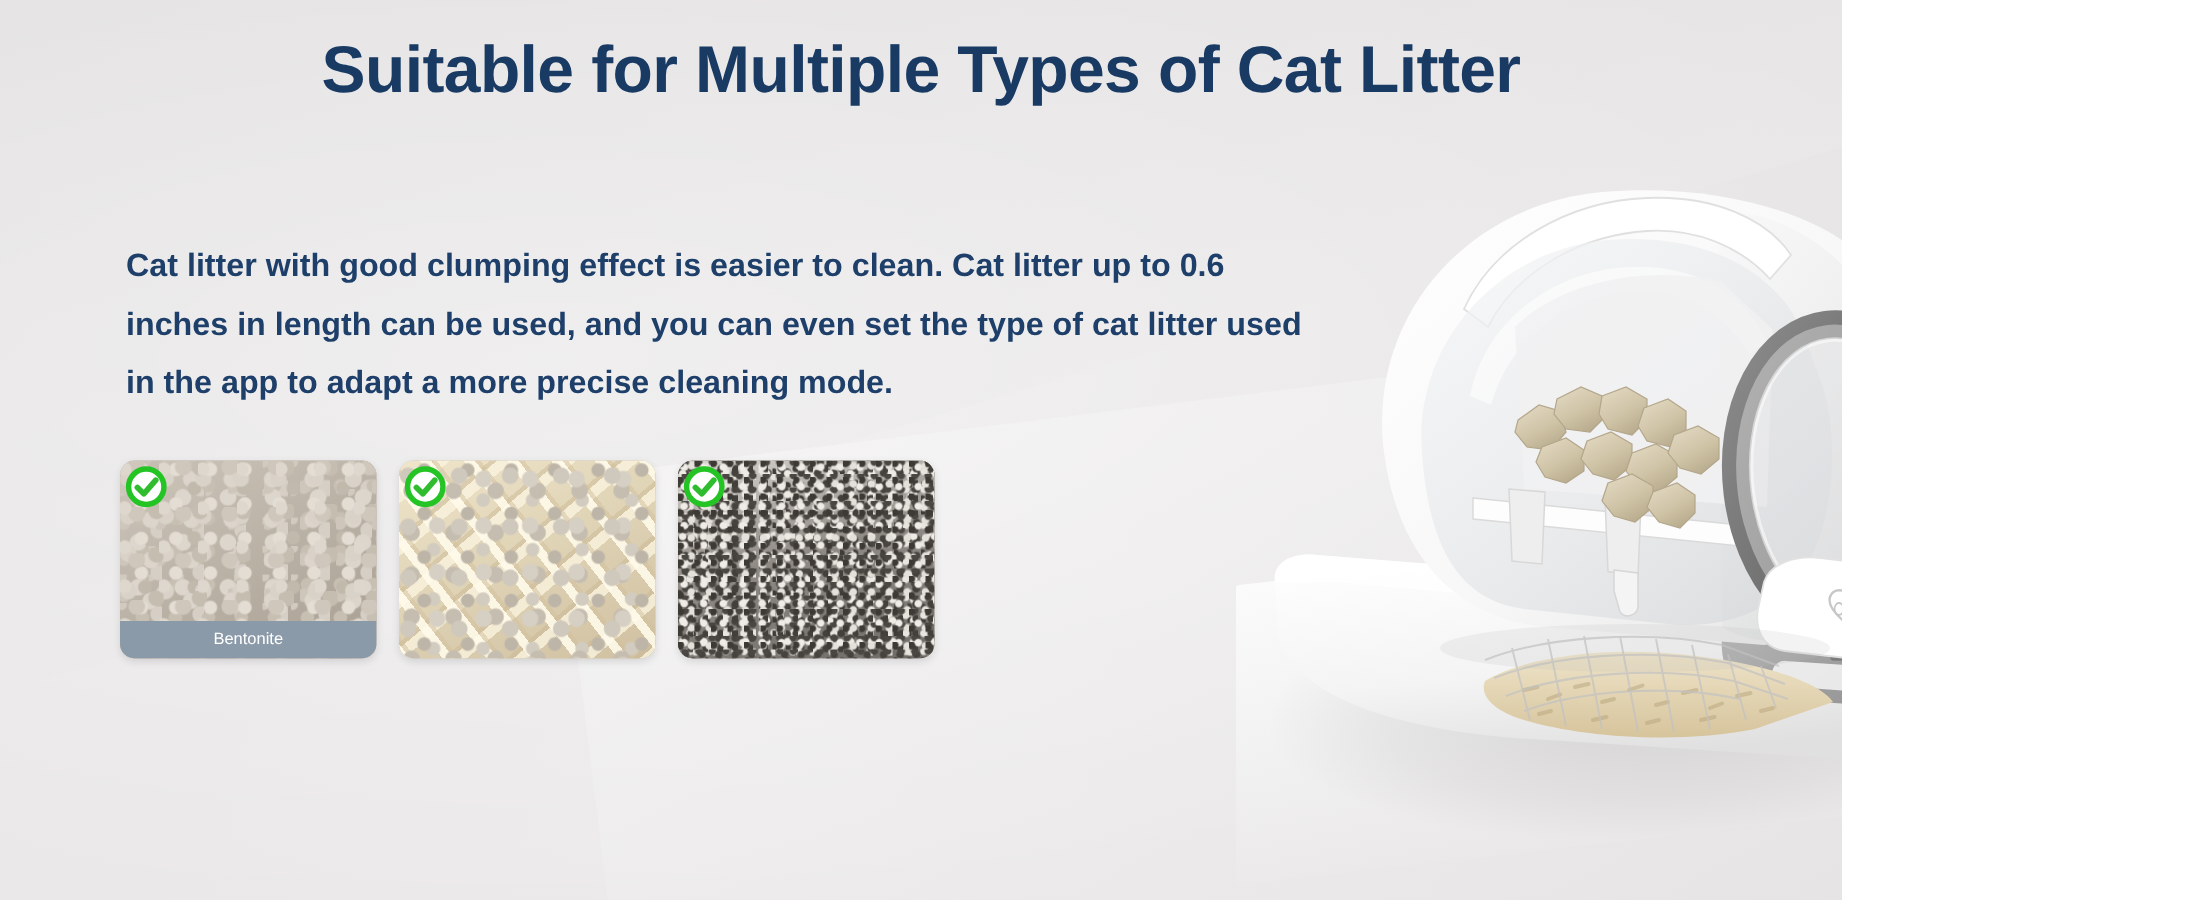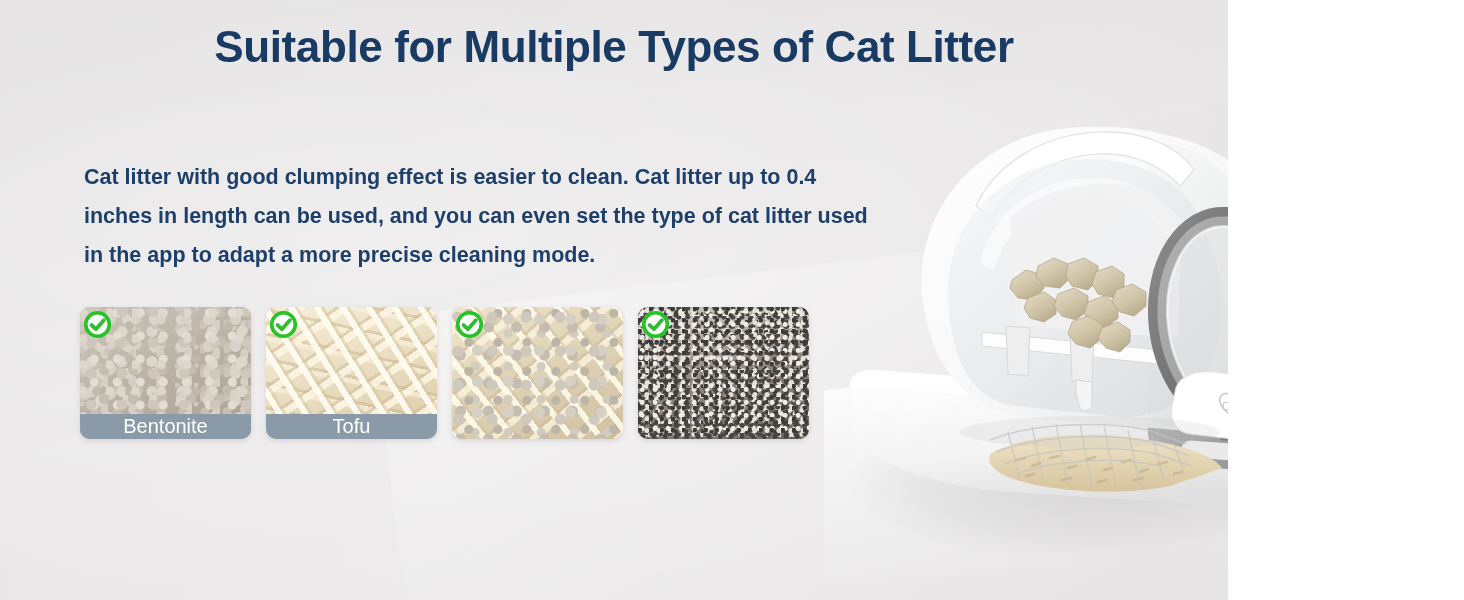--- a/index.html
+++ b/index.html
@@ -168,21 +168,21 @@
     z-index: 3;
   }
   .card-caption {
     position: absolute;
     left: 0;
     right: 0;
     bottom: 0;
     height: 25px;
     background: #8b9aa9;
     color: #ffffff;
-    font-size: 20px;
+    font-size: 11px;
     line-height: 25px;
     text-align: center;
     z-index: 2;
   }
 
   
   .product {
     position: absolute;
     left: 830px;
     top: 88px;
@@ -220,43 +220,34 @@
 
 <div id="banner">
 
   <div class="bg-base"></div>
   <div class="bg-diagonal"></div>
   <div class="bg-diagonal-2"></div>
   <div class="bg-vignette"></div>
 
   <div class="headline">Suitable for Multiple Types of Cat Litter</div>
 
-  <div class="body-copy">Cat litter with good clumping effect is easier to clean. Cat litter up to 0.4 inches in length can be used, and you can even set the type of cat litter used in the app to adapt a more precise cleaning mode.</div>
+  <div class="body-copy">Cat litter with good clumping effect is easier to clean. Cat litter up to 0.6 inches in length can be used, and you can even set the type of cat litter used in the app to adapt a more precise cleaning mode.</div>
 
   <div class="cards">
 
     <div class="card">
       <div class="card-photo tex-bentonite"></div>
       <svg class="card-check" viewBox="0 0 32 32">
         <circle cx="16" cy="16" r="13" fill="#ffffff"></circle>
         <circle cx="16" cy="16" r="13" fill="none" stroke="#25c425" stroke-width="4"></circle>
         <path d="M9.5 16.6 L14.2 21.2 L23 11.2" fill="none" stroke="#2fbd2f" stroke-width="4.2" stroke-linecap="round" stroke-linejoin="round"></path>
       </svg>
       <div class="card-caption">Bentonite</div>
     </div>
 
-    <div class="card">
-      <div class="card-photo tex-tofu"></div>
-      <svg class="card-check" viewBox="0 0 32 32">
-        <circle cx="16" cy="16" r="13" fill="#ffffff"></circle>
-        <circle cx="16" cy="16" r="13" fill="none" stroke="#25c425" stroke-width="4"></circle>
-        <path d="M9.5 16.6 L14.2 21.2 L23 11.2" fill="none" stroke="#2fbd2f" stroke-width="4.2" stroke-linecap="round" stroke-linejoin="round"></path>
-      </svg>
-      <div class="card-caption">Tofu</div>
-    </div>
 
     <div class="card">
       <div class="card-photo tex-mix"></div>
       <svg class="card-check" viewBox="0 0 32 32">
         <circle cx="16" cy="16" r="13" fill="#ffffff"></circle>
         <circle cx="16" cy="16" r="13" fill="none" stroke="#25c425" stroke-width="4"></circle>
         <path d="M9.5 16.6 L14.2 21.2 L23 11.2" fill="none" stroke="#2fbd2f" stroke-width="4.2" stroke-linecap="round" stroke-linejoin="round"></path>
       </svg>
     </div>
 

